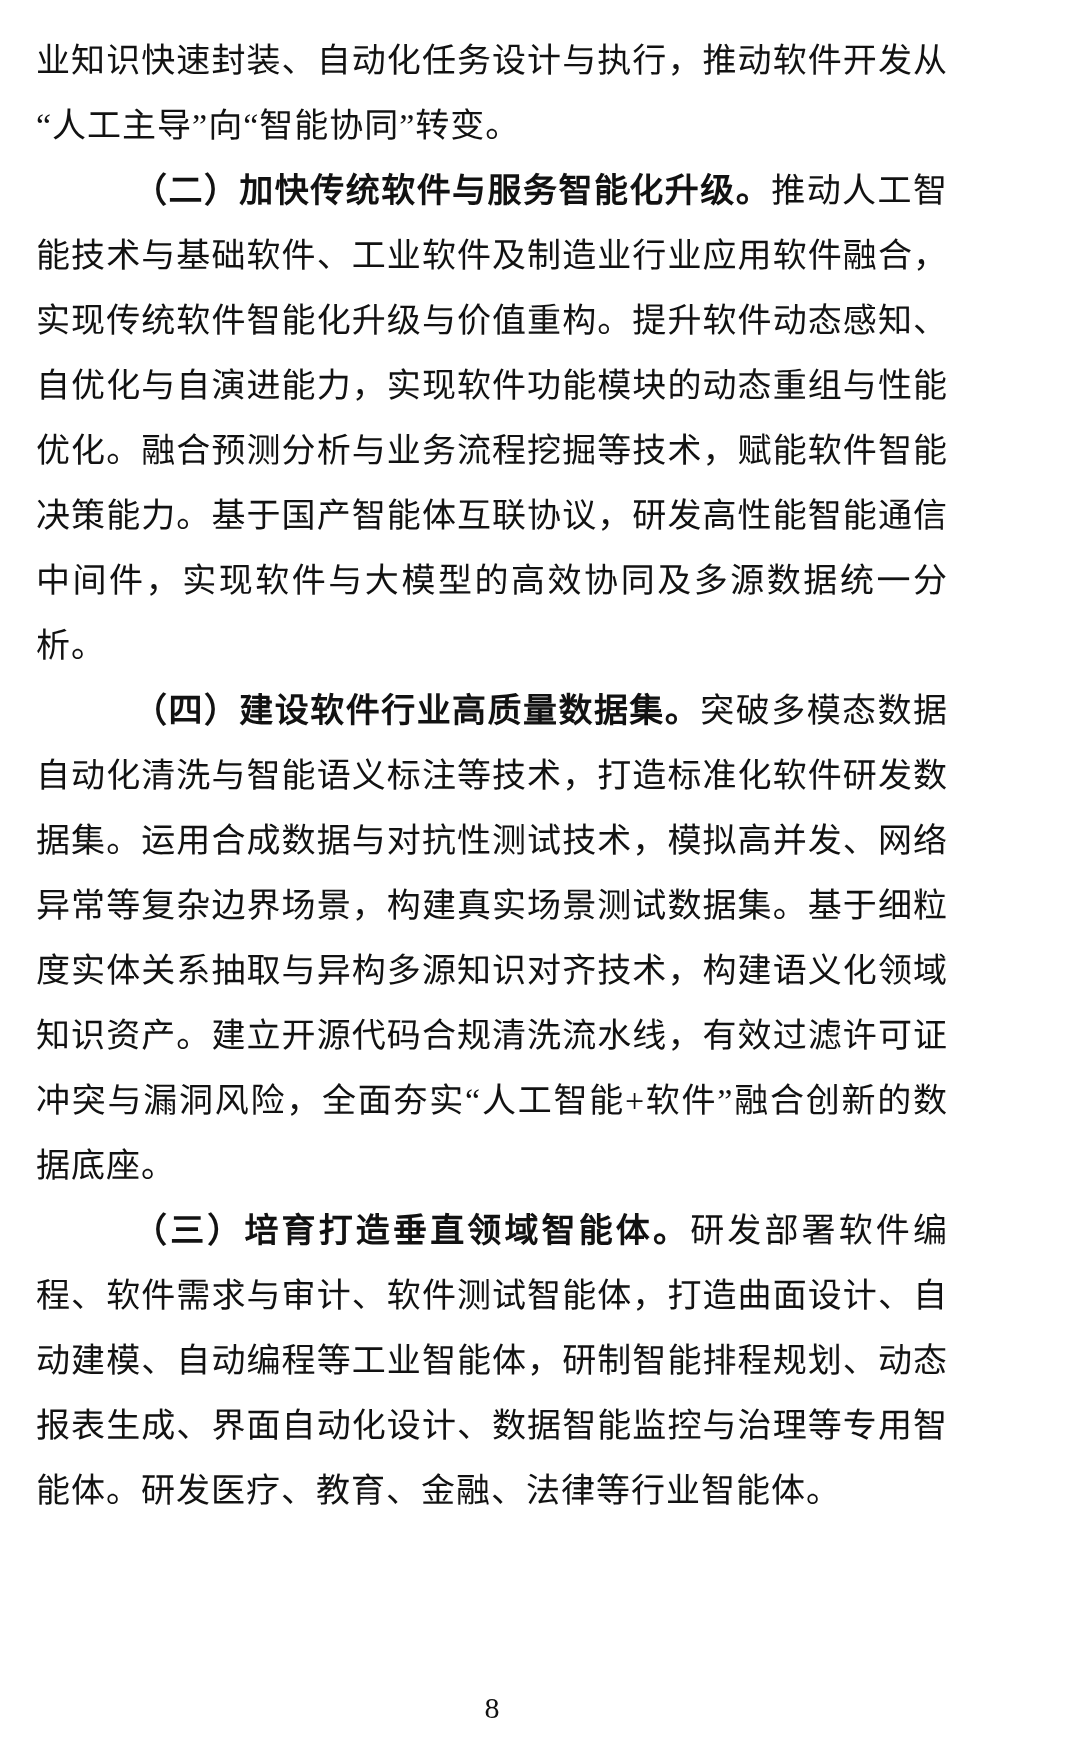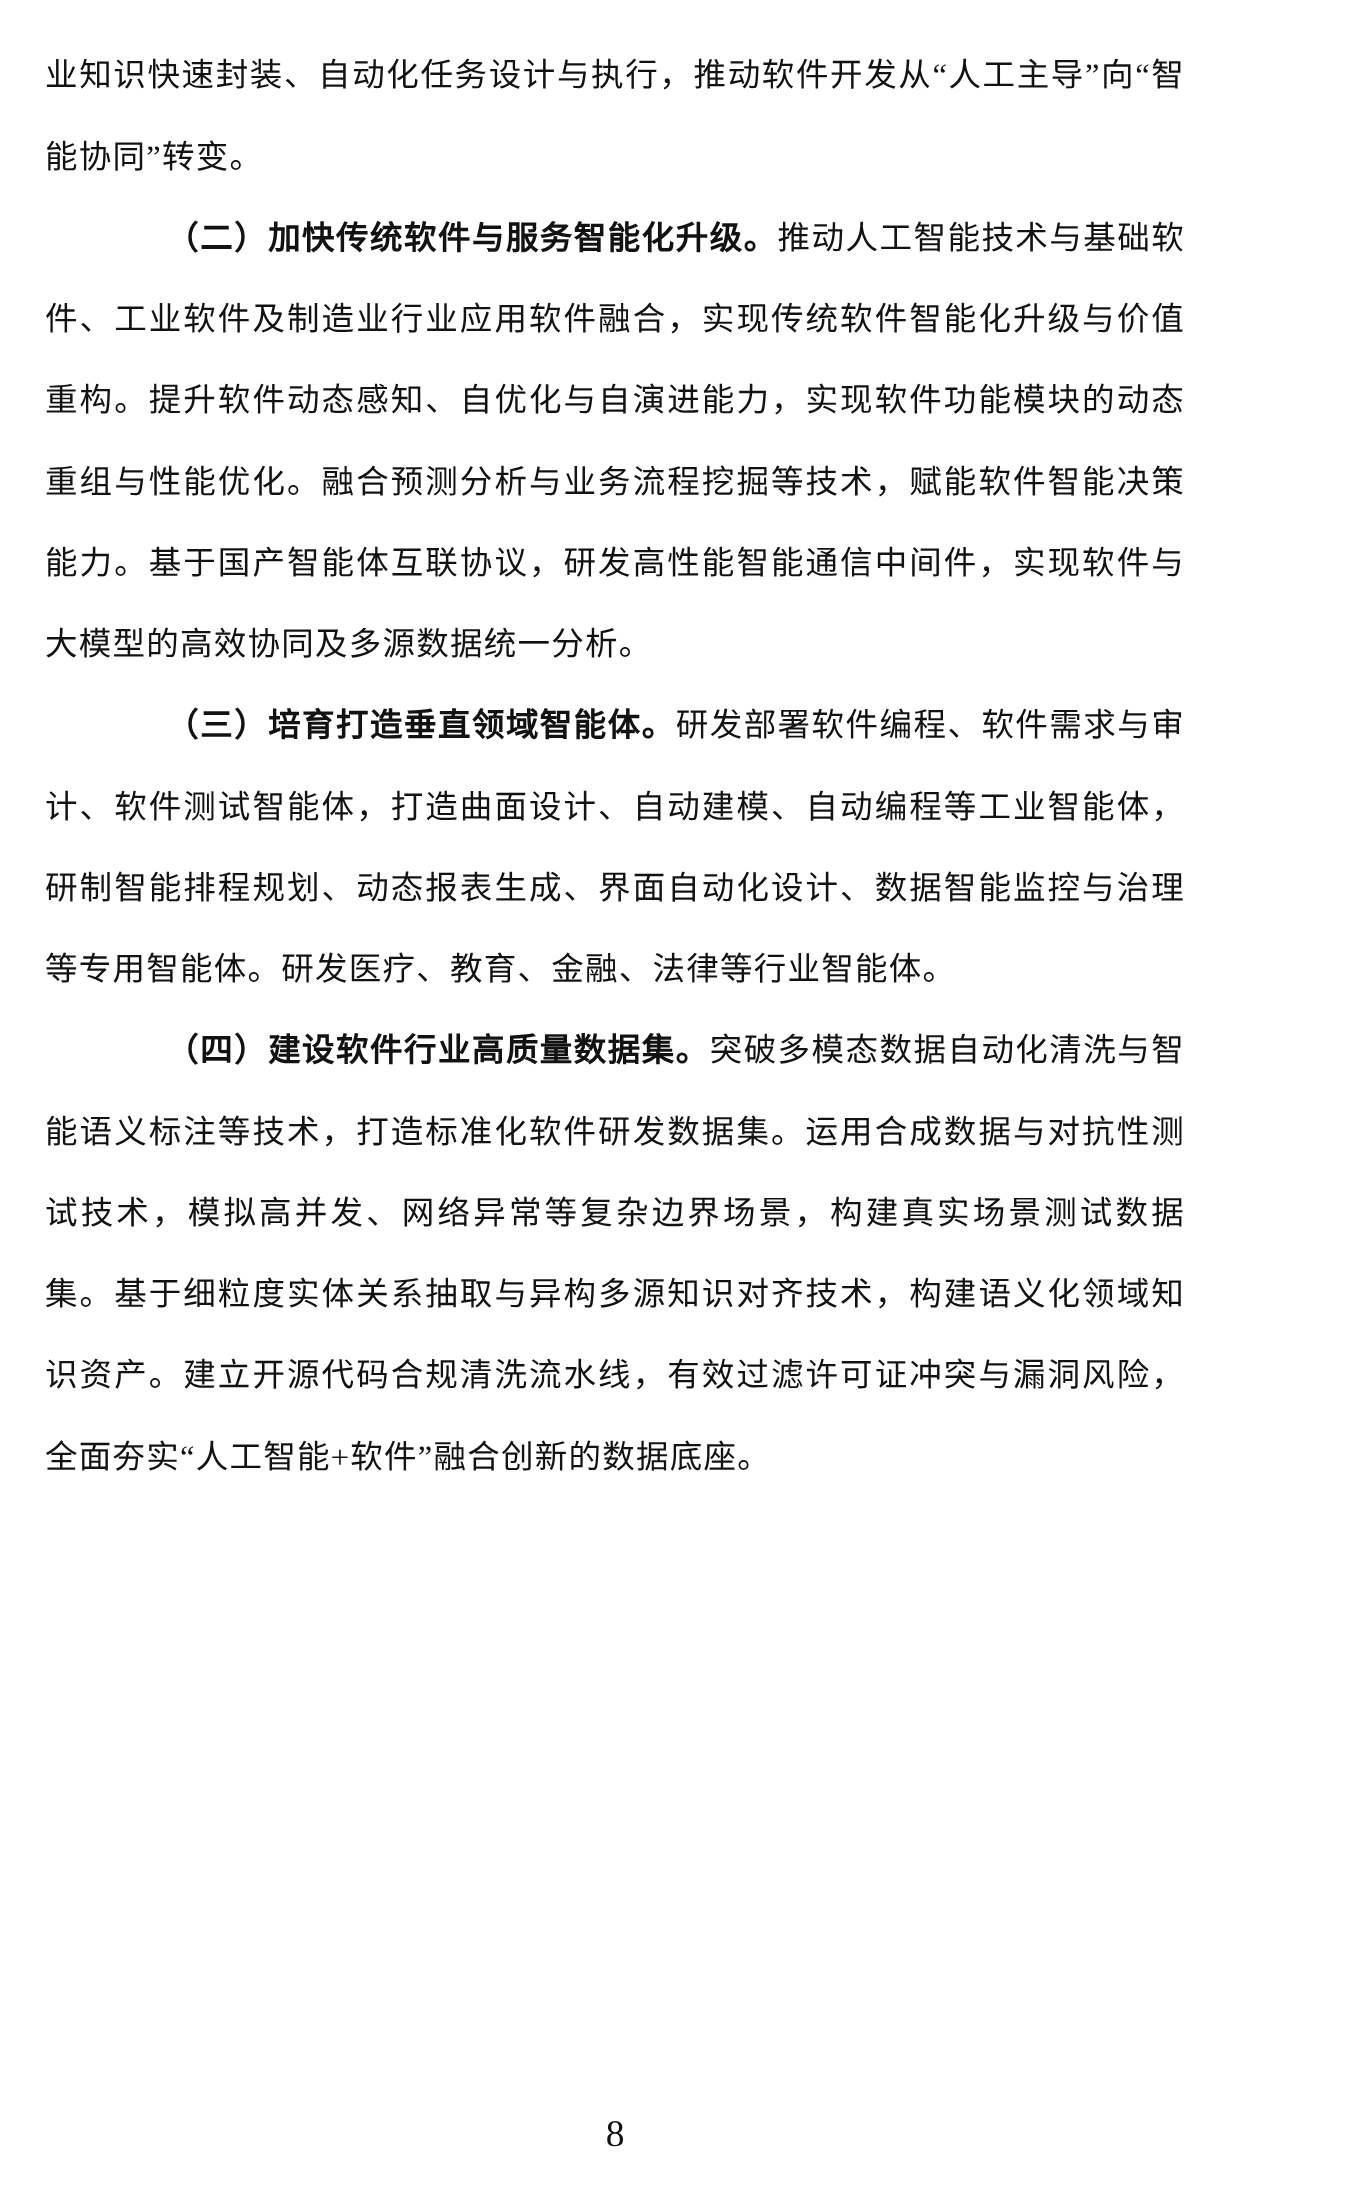--- a/index.html
+++ b/index.html
@@ -22,21 +22,21 @@
     background: #ffffff;
   }
   .content {
     position: absolute;
     top: 28px;
     left: 36px;
     width: 912px;
   }
   .para {
     margin: 0;
-    font-size: 26px;
+    font-size: 34px;
     line-height: 65px;
     text-align: justify;
     text-justify: inter-character;
     letter-spacing: 1px;
     word-break: break-all;
   }
   .para.indent {
     text-indent: 72px;
   }
   .lead {
@@ -57,20 +57,20 @@
 </head>
 <body>
 
 <div class="page">
   <div class="content">
 
     <p class="para"><span>业知识快速封装、自动化任务设计与执行，推动软件开发从“人工主导”向“智能协同”转变。</span></p>
 
     <p class="para indent"><span class="lead">（二）加快传统软件与服务智能化升级。</span><span>推动人工智能技术与基础软件、工业软件及制造业行业应用软件融合，实现传统软件智能化升级与价值重构。提升软件动态感知、自优化与自演进能力，实现软件功能模块的动态重组与性能优化。融合预测分析与业务流程挖掘等技术，赋能软件智能决策能力。基于国产智能体互联协议，研发高性能智能通信中间件，实现软件与大模型的高效协同及多源数据统一分析。</span></p>
 
+    <p class="para indent"><span class="lead">（四）建设软件行业高质量数据集。</span><span>突破多模态数据自动化清洗与智能语义标注等技术，打造标准化软件研发数据集。运用合成数据与对抗性测试技术，模拟高并发、网络异常等复杂边界场景，构建真实场景测试数据集。基于细粒度实体关系抽取与异构多源知识对齐技术，构建语义化领域知识资产。建立开源代码合规清洗流水线，有效过滤许可证冲突与漏洞风险，全面夯实“人工智能+软件”融合创新的数据底座。</span></p>
+
     <p class="para indent"><span class="lead">（三）培育打造垂直领域智能体。</span><span>研发部署软件编程、软件需求与审计、软件测试智能体，打造曲面设计、自动建模、自动编程等工业智能体，研制智能排程规划、动态报表生成、界面自动化设计、数据智能监控与治理等专用智能体。研发医疗、教育、金融、法律等行业智能体。</span></p>
-
-    <p class="para indent"><span class="lead">（四）建设软件行业高质量数据集。</span><span>突破多模态数据自动化清洗与智能语义标注等技术，打造标准化软件研发数据集。运用合成数据与对抗性测试技术，模拟高并发、网络异常等复杂边界场景，构建真实场景测试数据集。基于细粒度实体关系抽取与异构多源知识对齐技术，构建语义化领域知识资产。建立开源代码合规清洗流水线，有效过滤许可证冲突与漏洞风险，全面夯实“人工智能+软件”融合创新的数据底座。</span></p>
 
   </div>
 
   <div class="page-number">8</div>
 </div>
 
 </body></html>

